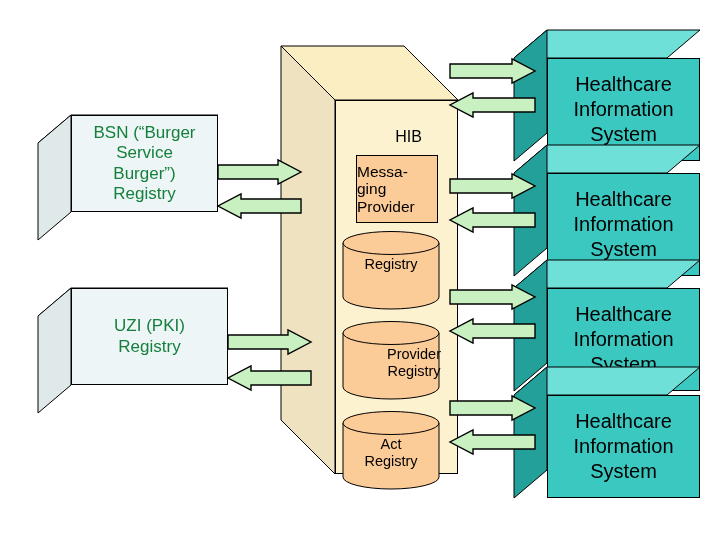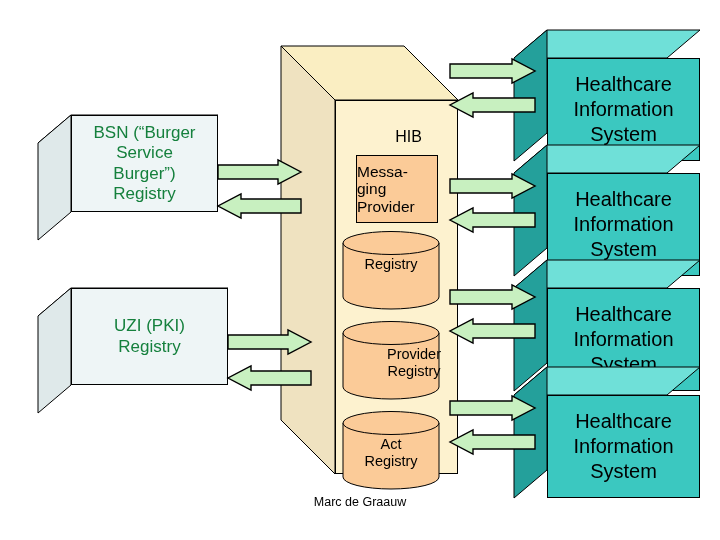--- a/index.html
+++ b/index.html
@@ -295,16 +295,15 @@
       <polygon points="0,5 62,5 62,0 85,12 62,24 62,19 0,19" fill="#c8f0c0" stroke="#000" stroke-width="1.4"></polygon>
     </svg>
   </div>
   <div class="arrow" style="left:450px; top:430px; width:86px; height:24px;">
     <svg width="86" height="24" viewBox="0 0 86 24">
       <polygon points="85,5 23,5 23,0 0,12 23,24 23,19 85,19" fill="#c8f0c0" stroke="#000" stroke-width="1.4"></polygon>
     </svg>
   </div>
 
   <div id="footer" style="left:260px; top:494px; width:200px;">
-    <div>Marc de Graauw</div>
   </div>
 
 </div>
 
 </body></html>

